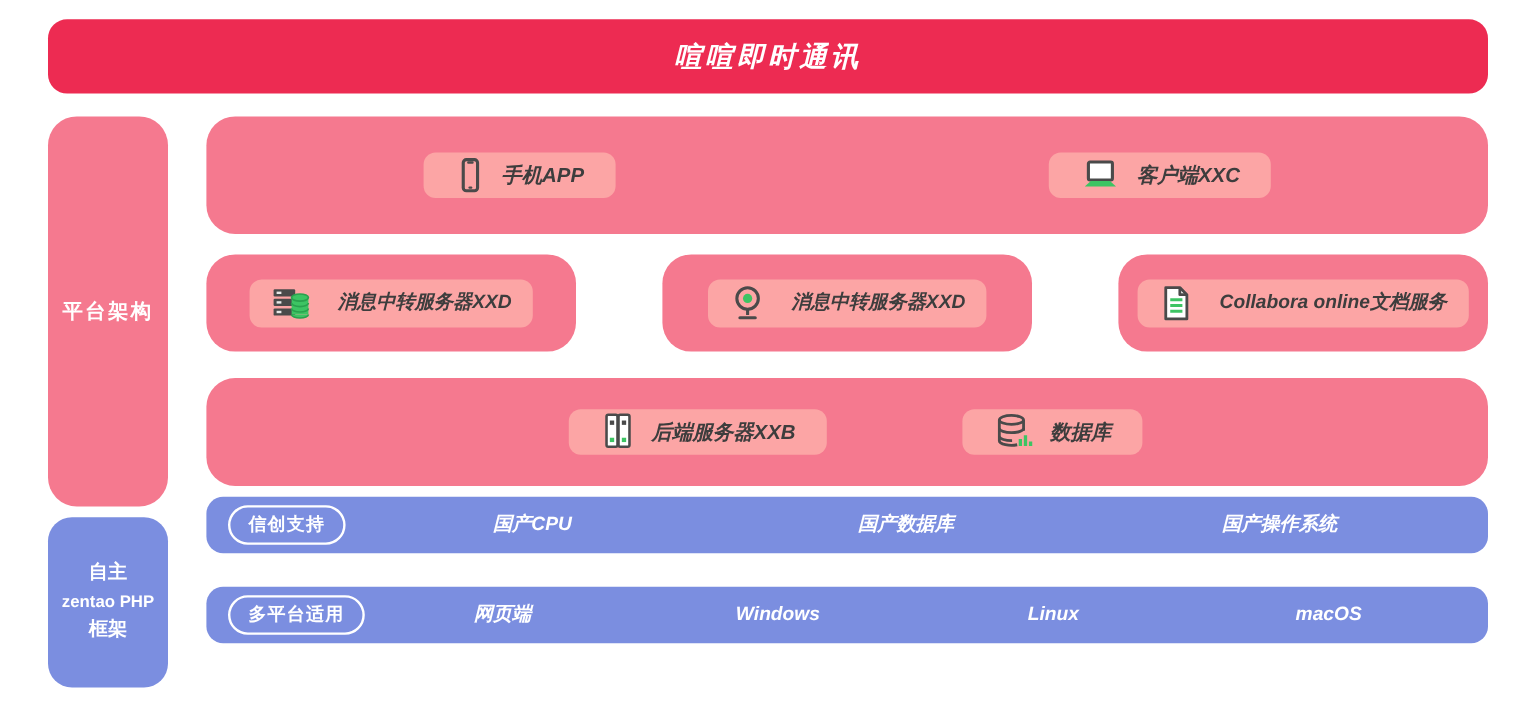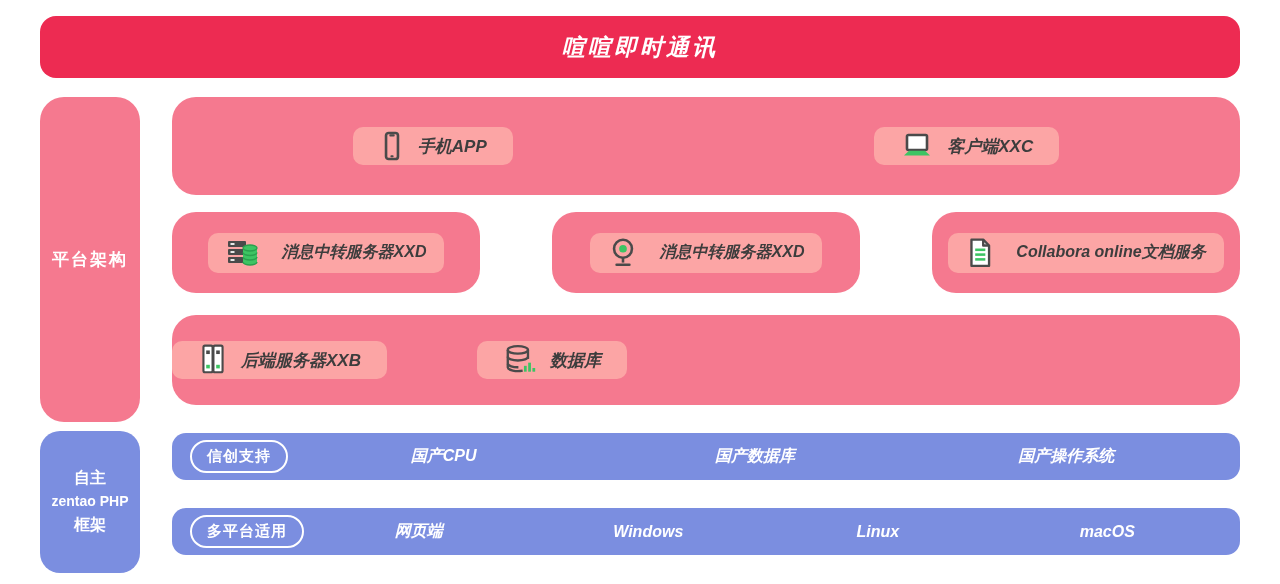--- a/index.html
+++ b/index.html
@@ -33,38 +33,38 @@
   .framework-side {
     background:#7B8EE0; height:142px; margin-top:9px; border-radius:20px;
     flex-direction:column; line-height:1.55; font-size:16px;
   }
   .framework-side .sub { font-size:14px; font-weight:bold; }
 
   .pink-row { background:#F5798F; border-radius:24px; }
   .row-clients { height:98px; margin-top:2px; display:flex; align-items:center; justify-content:space-around; }
   .row-middle { margin-top:17px; height:81px; display:flex; justify-content:space-between; }
   .mid-box { width:308px; border-radius:24px; background:#F5798F; display:flex; align-items:center; justify-content:center; }
-  .row-backend { height:90px; margin-top:22px; display:flex; align-items:center; gap:90px; }
+  .row-backend { height:90px; margin-top:22px; display:flex; align-items:center; justify-content:center; gap:113px;padding-left:14px; }
 
   .pill {
     background:#fca5a5; border-radius:10px; height:38px; padding:0 26px;
     display:inline-flex; align-items:center; gap:13px;
     font-weight:bold; font-style:italic; font-size:17px; color:#3d3d3d;
     white-space:nowrap;
   }
   .mid-box .pill { height:40px; padding:0 18px; font-size:16px; gap:22px; }
   .pill .ic { flex:none; display:flex; align-items:center; }
 
   
   .blue-row {
     background:#7B8EE0; border-radius:14px; height:47px;
     display:flex; align-items:center; padding:0 18px;
     color:#fff; font-weight:bold; font-style:italic; font-size:16px;
   }
-  .row-blue1 { margin-top:28px; }
+  .row-blue1 { margin-top:9px; }
   .row-blue2 { margin-top:28px; }
   .tag-pill {
     border:2px solid #fff; border-radius:18px; padding:5px 15px;
     font-size:15px; font-style:normal; font-weight:bold; white-space:nowrap;
     letter-spacing:1px;
   }
   .blue-label { flex:1; text-align:center; }
 </style>
 </head>
 <body>

